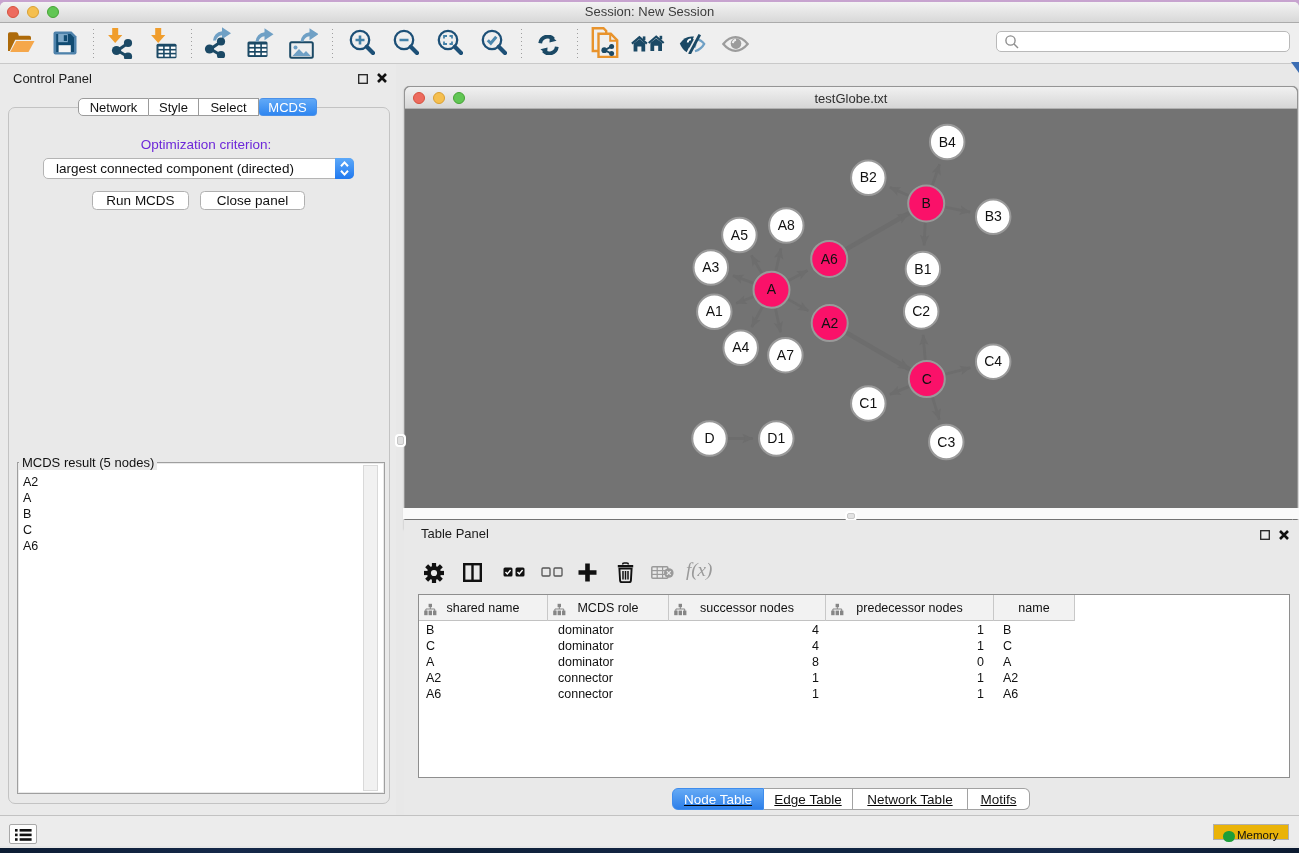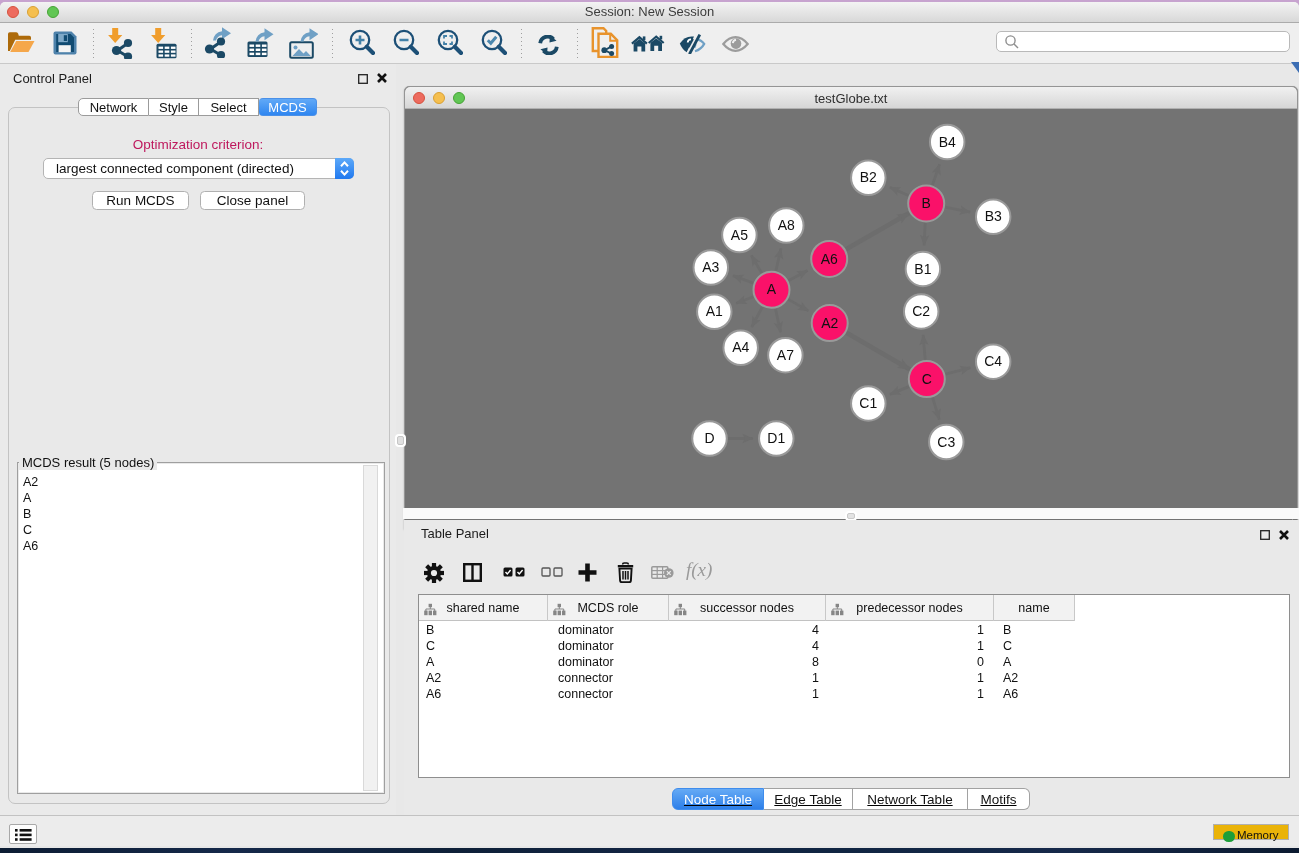--- a/index.html
+++ b/index.html
@@ -16,21 +16,21 @@
 #search { position:absolute; left:996px; top:8px; width:294px; height:21px; background:#fff; border:1px solid #b9b9b9; border-radius:5px; }
 #main { position:absolute; left:0; top:62px; width:100%; height:751px; background:#e8e8e8;padding-left:13px; }
 #cp { position:absolute; left:0; top:0; width:396px; height:751px; background:#eaeaea; }
 #cp .hdr { position:absolute; left:13px; top:7px; font-size:13px; color:#1c1c1c; }
 .wicon { position:absolute; }
 #cpbody { position:absolute; left:8px; top:43px; width:382px; height:697px; background:#e9e9e9; border:1px solid #c3c3c3; border-radius:7px; }
 #tabs { position:absolute; left:78px; top:34px; height:19px; display:flex; z-index:5; }
 #tabs .tab { height:18px; line-height:17px; font-size:13px; color:#111; background:#fff; border:1px solid #9b9b9b; border-left:none; text-align:center; }
 #tabs .tab.first { border-left:1px solid #9b9b9b; border-radius:5px 0 0 5px; }
 #tabs .tab.sel { background:linear-gradient(#61a9f7,#2f86f0); color:#fff; border-color:#4a90e8; border-radius:4px; }
-#optlab { position:absolute; left:0; top:73px; width:396px; text-align:center; font-size:13.5px; color:#be185d; }
+#optlab { position:absolute; left:8px; top:73px; width:396px; text-align:center; font-size:13.5px; color:#6d28d9; }
 #combo { position:absolute; left:43px; top:94px; width:311px; height:21px; background:#fff; border:1px solid #b4b4b4; border-radius:5px; font-size:13.5px; color:#111; line-height:19px; padding-left:12px; }
 #combo .spin { position:absolute; right:-1px; top:-1px; width:19px; height:21px; border-radius:0 5px 5px 0; background:linear-gradient(#5da9f9,#2079ef); }
 .btn { position:absolute; height:19px; background:#fff; border:1px solid #b0b0b0; border-radius:4.5px; font-size:13.5px; color:#111; text-align:center; line-height:17px; }
 #fieldset { position:absolute; left:17px; top:398px; width:368px; height:332px; border:1px solid #9f9f9f; }
 #fieldset .legend { position:absolute; left:1px; top:-8px; background:#e9e9e9; padding:0 3px; font-size:13px; color:#111; }
 #fieldset .list { position:absolute; left:1px; top:1px; right:1px; bottom:1px; background:#fff; font-size:12.5px; color:#111; line-height:16px; padding:10px 0 0 4px; }
 #fieldset .sb { position:absolute; top:2px; right:6px; width:15px; bottom:2px; background:#f1f1f1; border:1px solid #d9d9d9; }
 #netwin { position:absolute; left:404px; top:1px; width:894px; height:443px; background:#737373; border:1px solid #959595; border-radius:5px 5px 0 0; box-shadow:0 1px 2px rgba(0,0,0,0.25);margin-top:21px; }
 #nettitle { position:absolute; left:0; top:0; width:100%; height:22px; background:linear-gradient(#f1f1f1,#d6d6d6); border-bottom:1px solid #b0b0b0; border-radius:5px 5px 0 0; }
 #nettitle .t { position:absolute; width:100%; text-align:center; top:3.5px; font-size:13px; color:#2f2f2f; }

